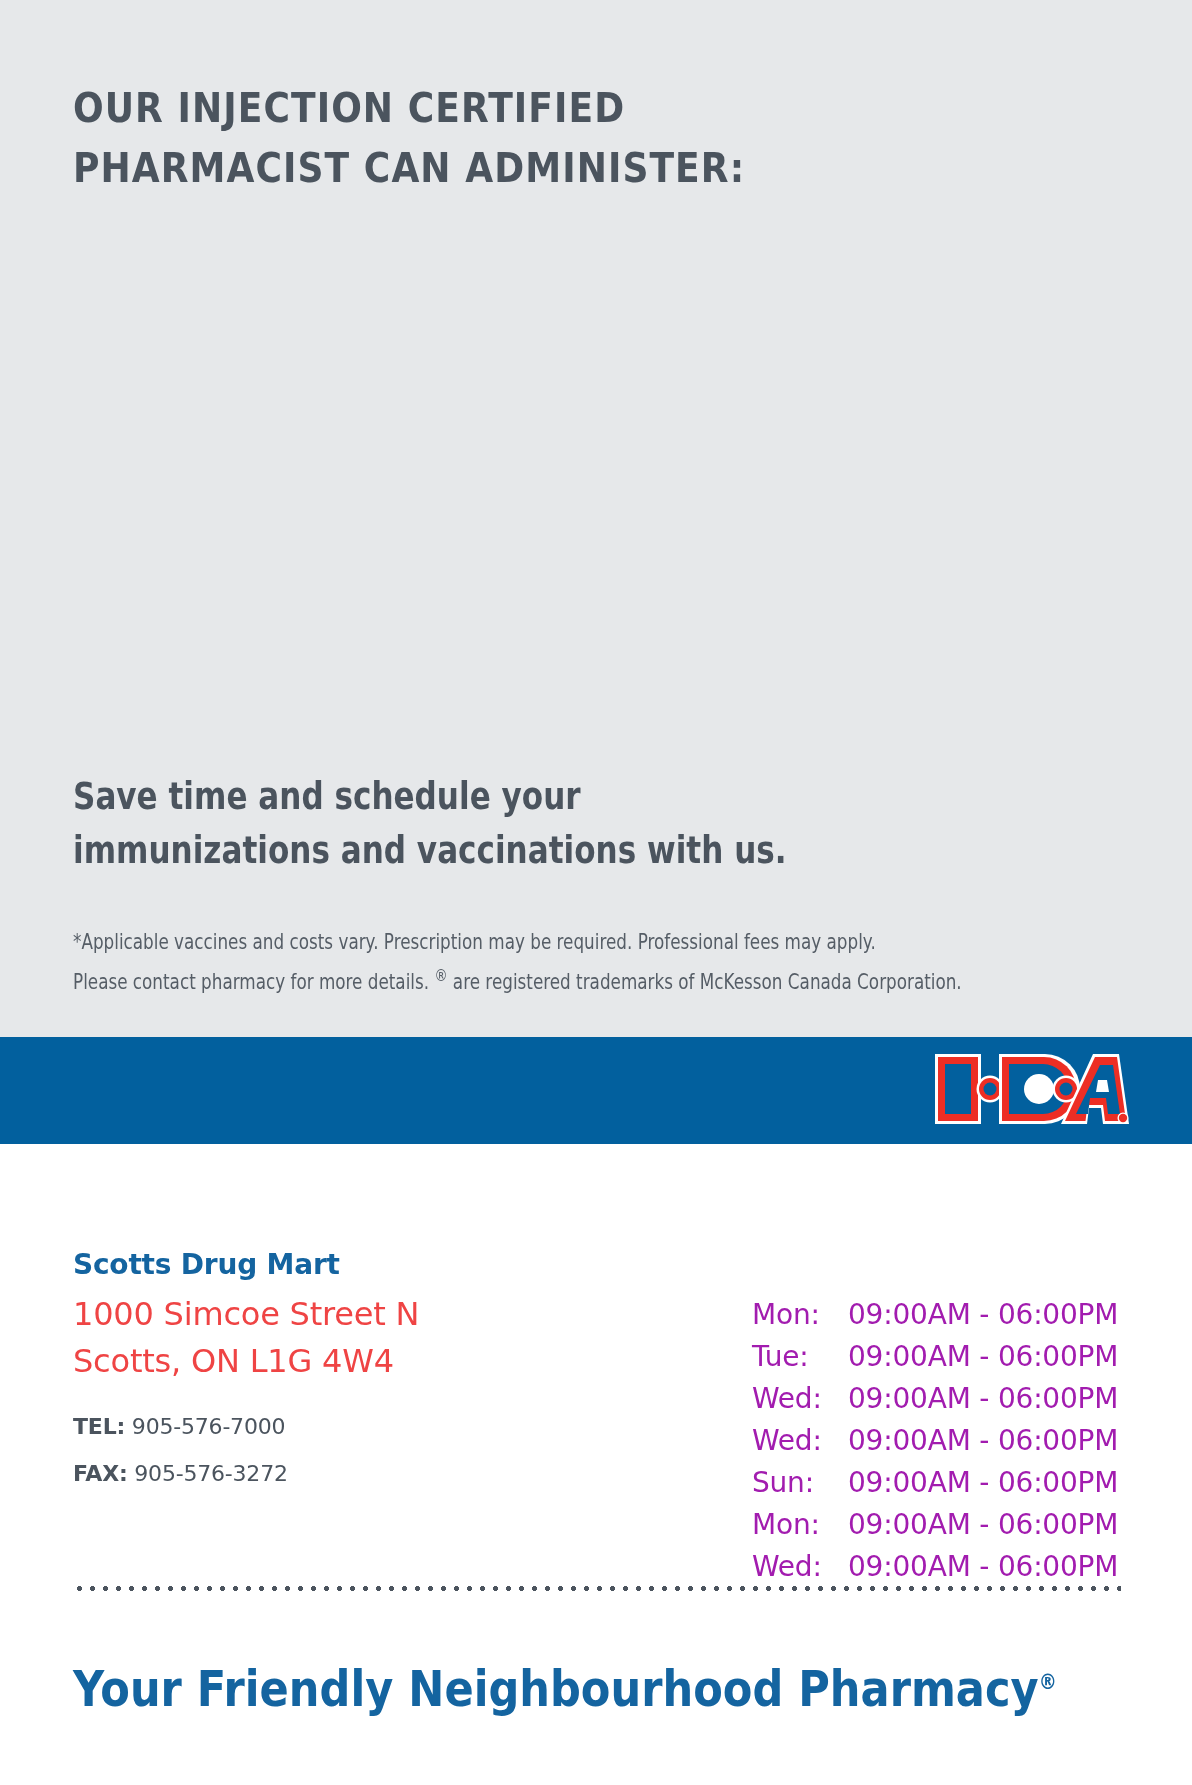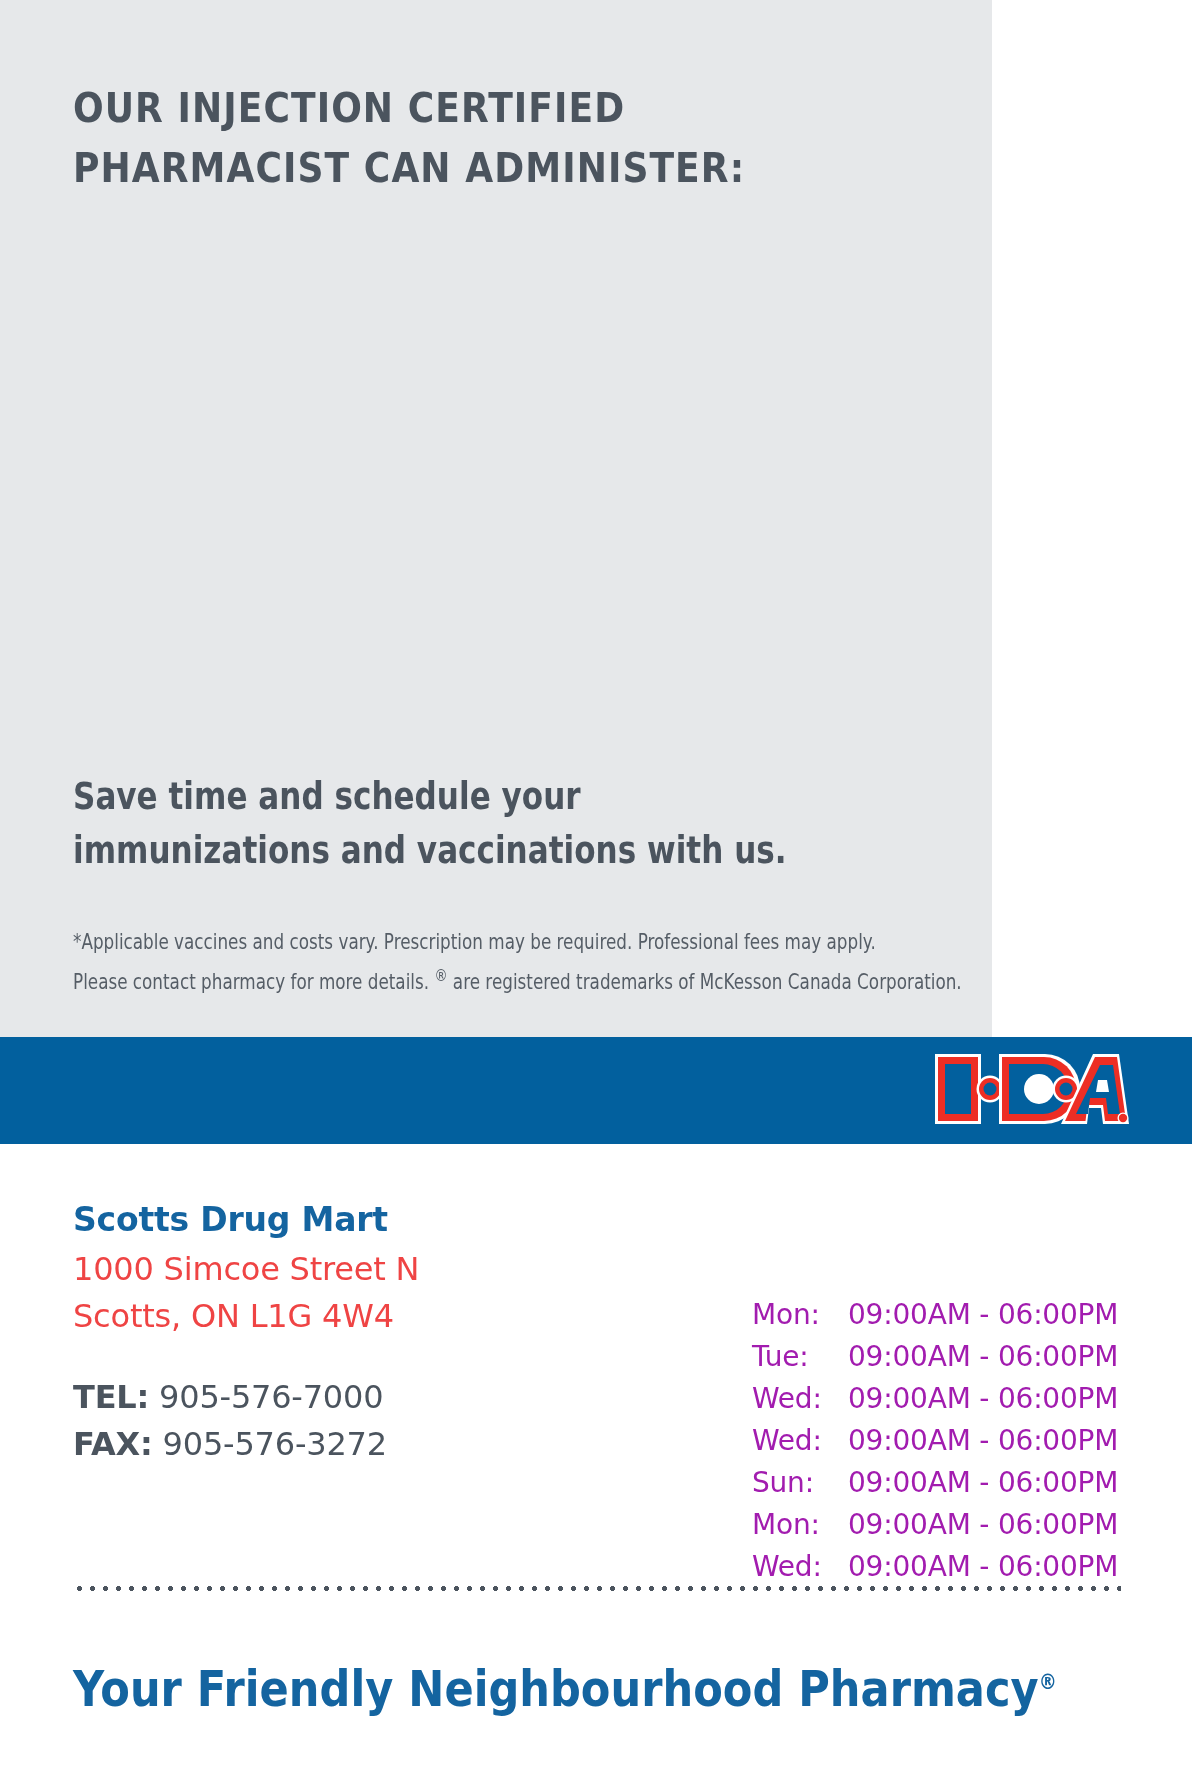--- a/index.html
+++ b/index.html
@@ -17,21 +17,21 @@
     height: 1785px;
     background: #ffffff;
     overflow: hidden;
   }
 
   
   .top-panel {
     position: absolute;
     left: 0;
     top: 0;
-    width: 992px;
+    width: 1192px;
     height: 1037px;
     background: #e6e8ea;
   }
 
   .headline {
     position: absolute;
     left: 73px;
     top: 78px;
     width: 900px;
     font-family: "DejaVu Sans", sans-serif;
@@ -108,41 +108,42 @@
   .store-block {
     position: absolute;
     left: 73px;
     top: 1198px;
     width: 560px;
   }
 
   .store-name {
     font-family: "DejaVu Sans", sans-serif;
     font-weight: 700;
-    font-size: 33px;
+    font-size: 28px;
     line-height: 44px;
     color: #1464a0;
     letter-spacing: -0.2px;
+    margin-top: 45px;
   }
 
   .store-addr {
     margin-top: 4px;
     font-family: "DejaVu Sans", sans-serif;
     font-weight: 400;
     font-size: 32px;
     line-height: 47px;
     color: #ef4444;
     letter-spacing: -0.2px;
   }
   .addr-line { display: block; white-space: nowrap; }
 
   .store-contact {
-    margin-top: 34px;
-    font-family: "DejaVu Sans", sans-serif;
-    font-size: 32px;
+    margin-top: 18px;
+    font-family: "DejaVu Sans", sans-serif;
+    font-size: 22px;
     line-height: 47px;
     color: #4b545e;
     letter-spacing: -0.2px;
   }
   .contact-row { display: block; white-space: nowrap; }
   .contact-label { font-weight: 700; }
   .contact-value { font-weight: 400; }
 
   
   .hours {

